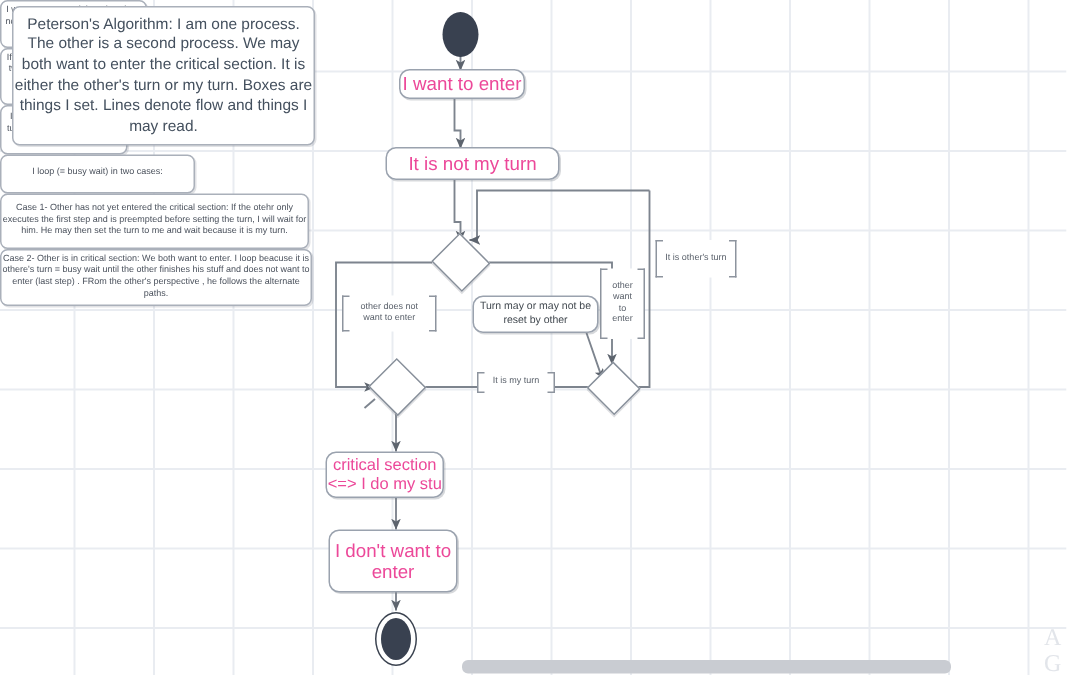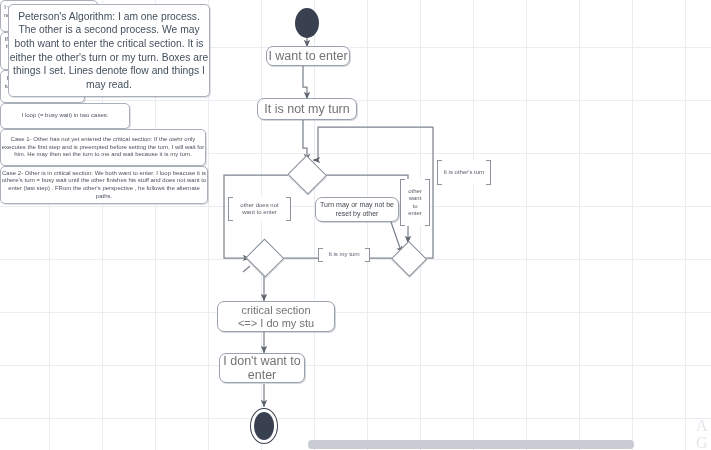--- a/index.html
+++ b/index.html
@@ -21,21 +21,21 @@
   }
   #canvas{position:absolute;inset:0;}
   svg.edges{position:absolute;left:0;top:0;width:711px;height:450px;pointer-events:none;}
 
   .node{position:absolute;box-sizing:border-box;background:#ffffff;}
 
   
   .action{
     border:1px solid #9aa2ae;border-radius:7px;
     display:flex;align-items:center;justify-content:center;
-    text-align:center;line-height:1.15;color:#737373;
+    text-align:center;line-height:1.15;color:#ec4899;
     box-shadow:1px 1px 0 rgba(120,125,135,.30);
   }
   .action.big{font-size:12.5px;}
   .action.mid{font-size:7px;color:#41484f;}
 
   
   .note{
     border:1px solid #aab0ba;border-radius:5px;background:#fff;
     text-align:center;line-height:1.28;color:#4a515c;
     display:flex;align-items:center;justify-content:center;
@@ -137,34 +137,34 @@
   <div class="start" style="left:295px;top:8px;width:24px;height:30px;"></div>
 
   <div class="end" style="left:250px;top:408px;width:28px;height:36px;">
     <i></i>
   </div>
 
   <div class="node action big" style="left:266px;top:46px;width:84px;height:20px;">
     <span>I want to enter</span>
   </div>
 
-  <div class="node action big" style="left:257px;top:98px;width:100px;height:22px;">
+  <div class="node action big" style="left:257px;top:98px;width:116px;height:22px;">
     <span>It is not my turn</span>
   </div>
 
   <div class="node action mid" style="left:315px;top:197px;width:84px;height:25px;">
     <span>Turn may or may not be reset by other</span>
   </div>
 
-  <div class="node action" style="left:217px;top:301px;width:118px;height:31px;font-size:11px;flex-direction:column;">
+  <div class="node action" style="left:217px;top:301px;width:79px;height:31px;font-size:11px;flex-direction:column;">
     <span>critical section</span>
     <span>&lt;=&gt; I do my stu</span>
   </div>
 
-  <div class="node action big" style="left:219px;top:353px;width:86px;height:30px;flex-direction:column;">
+  <div class="node action big" style="left:219px;top:353px;width:86px;height:42px;flex-direction:column;">
     <span>I don't want to enter</span>
   </div>
 
   <div class="diamond" style="left:288px;top:157px;width:38px;height:36px;">
     <i></i>
   </div>
 
   <div class="diamond" style="left:246px;top:240px;width:37px;height:35px;">
     <i></i>
   </div>

